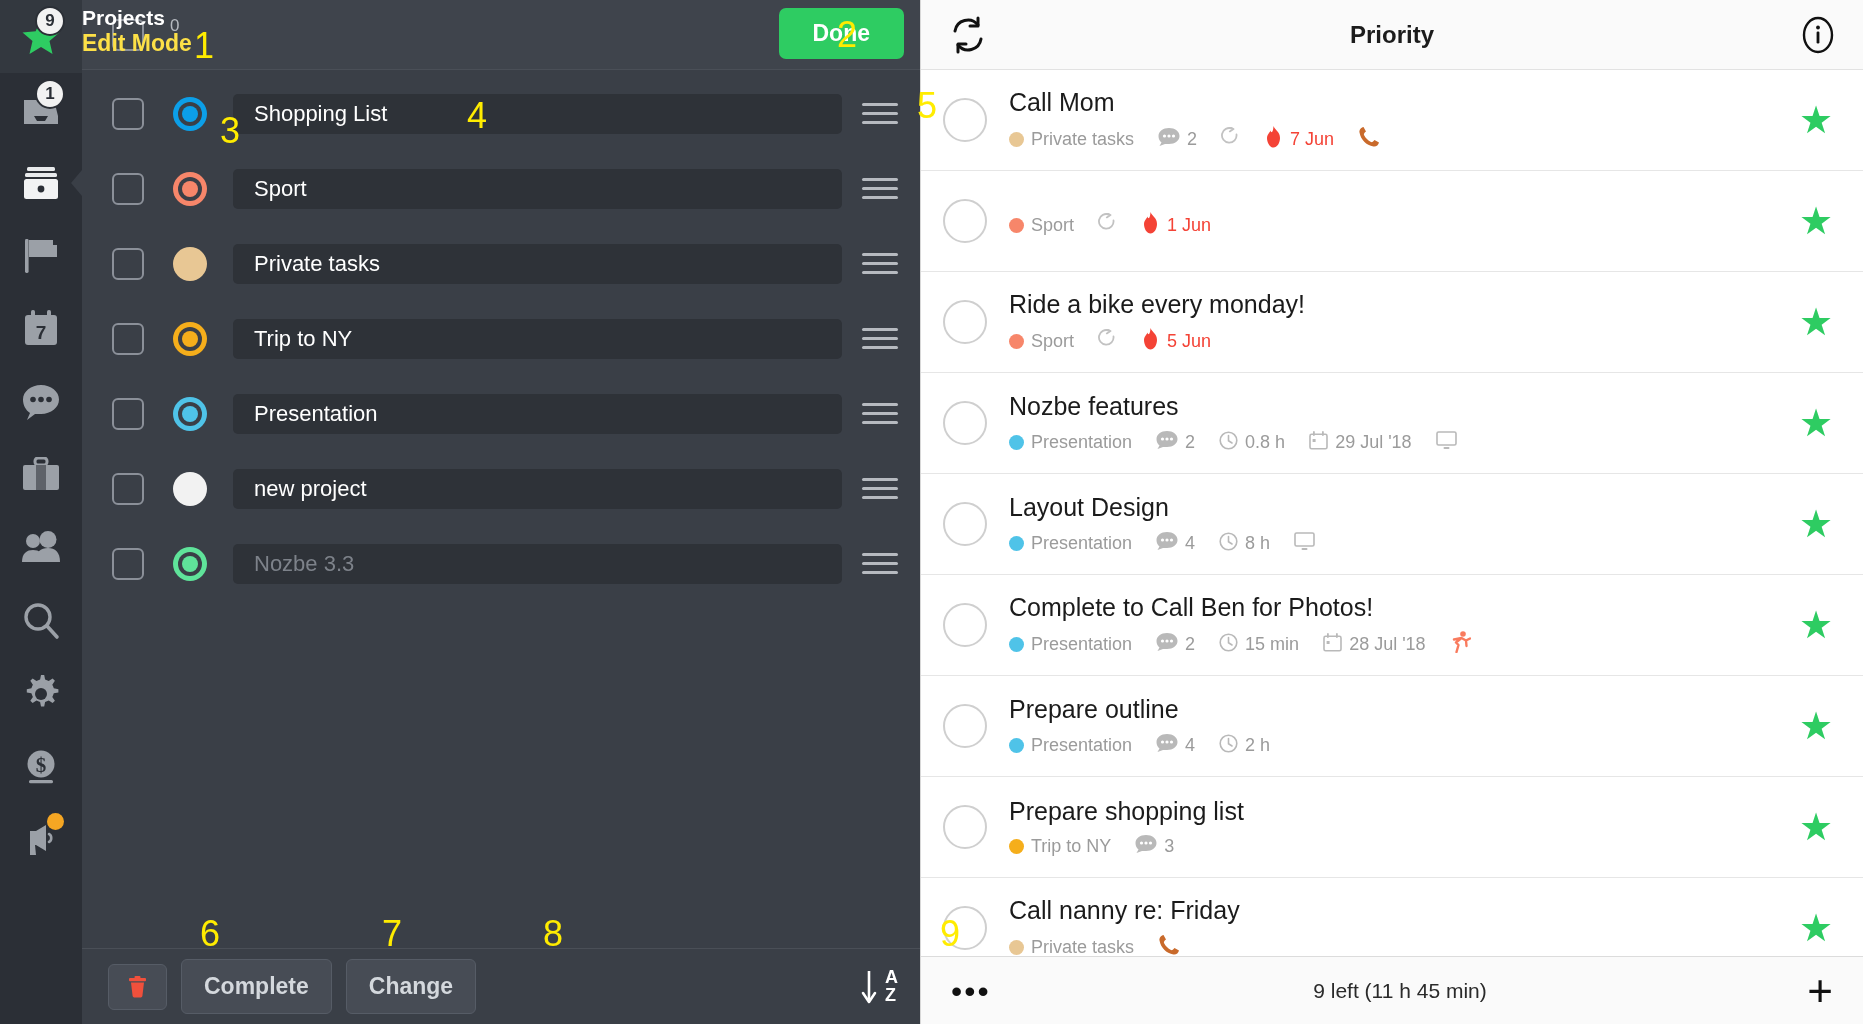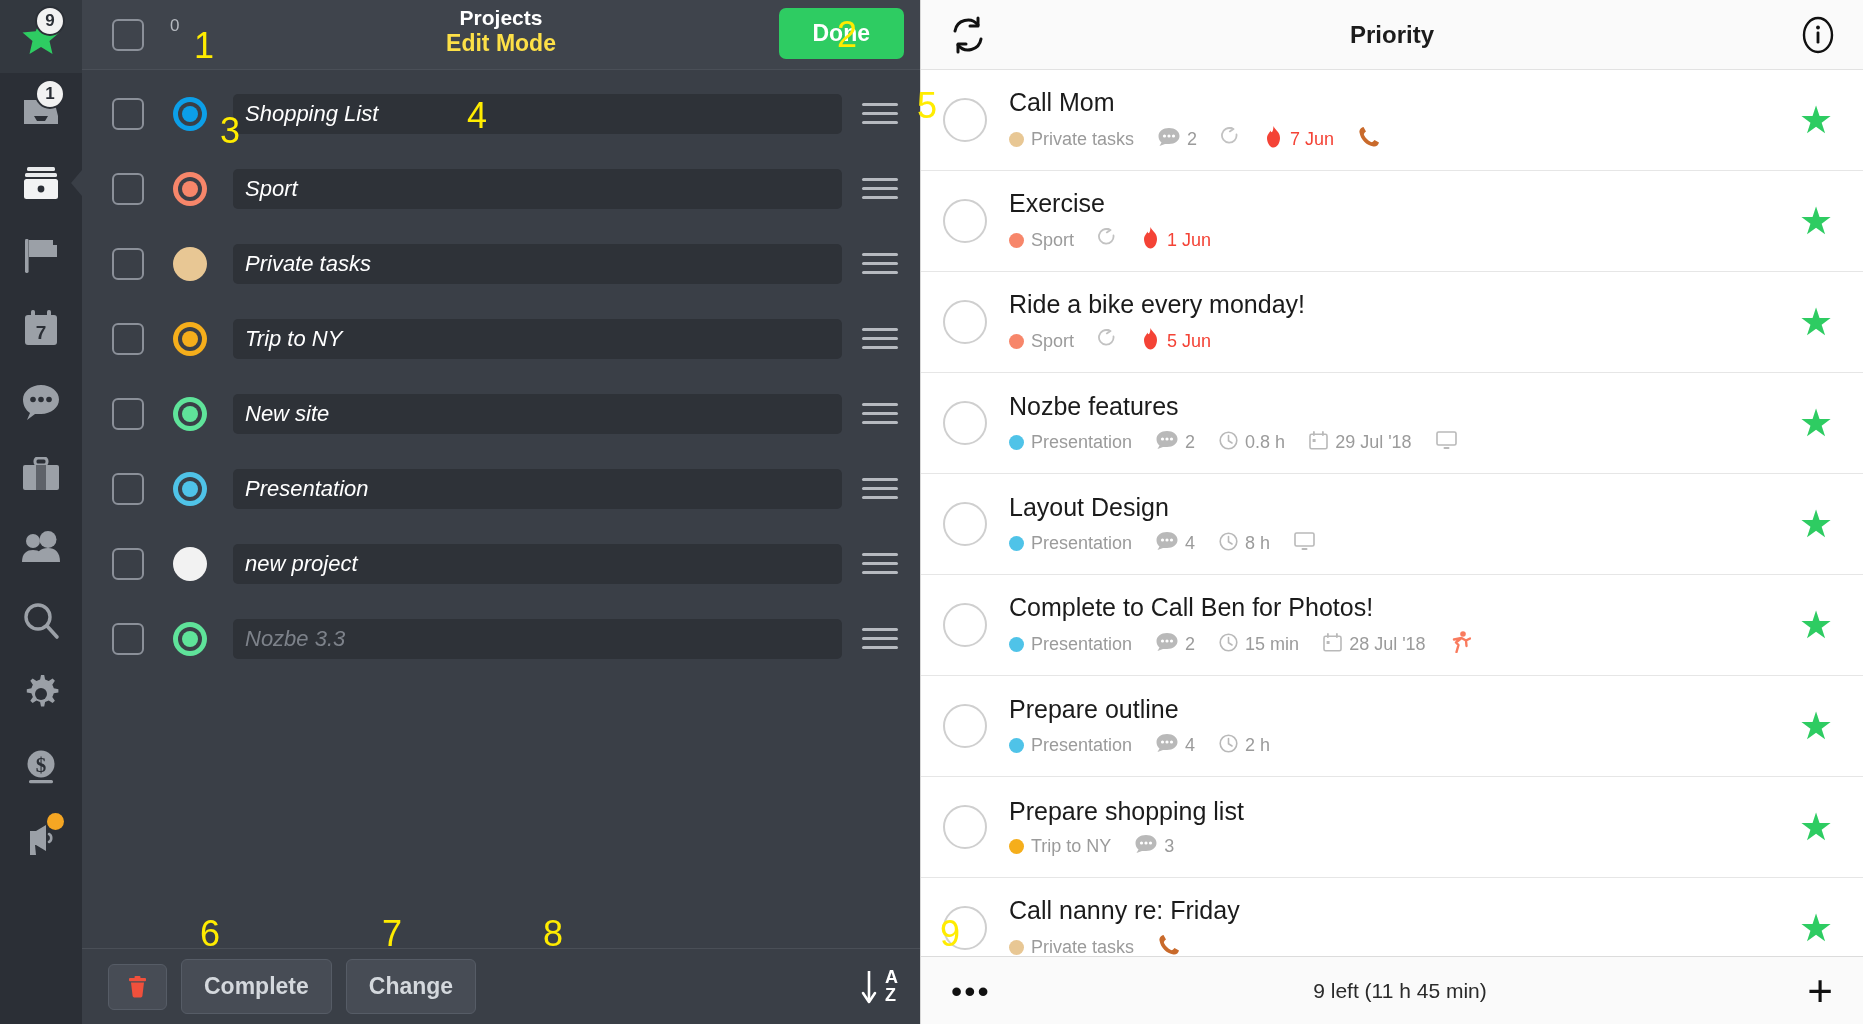--- a/index.html
+++ b/index.html
@@ -65,21 +65,21 @@
     width: 32px; height: 32px;
     border: 2px solid #8b9099; border-radius: 6px;
     margin-left: 30px;
   }
   .hdr-count {
     color: #b6bac0; font-size: 17px; margin-left: 26px; align-self: flex-start;
     margin-top: 16px;
   }
   .hdr-title-wrap {
     position: absolute; left: 0; right: 0; top: 6px;
-    text-align: center; pointer-events: none;
+    pointer-events: none;
   }
   .hdr-title { color: #ffffff; font-size: 21px; font-weight: bold; line-height: 1.15; }
   .hdr-sub { color: #fde047; font-size: 23px; line-height: 1.2; font-weight: bold; }
   .done-btn {
     position: absolute; right: 16px; top: 8px;
     background: #2ecc62; color: #fff;
     font-size: 23px; font-weight: bold;
     border: none; border-radius: 7px;
     padding: 12px 34px;
     cursor: pointer;
@@ -99,22 +99,22 @@
   .row-bullet { width: 34px; height: 34px; flex: 0 0 34px; margin-left: 29px; position: relative; }
   .row-bullet i {
     position: absolute; inset: 0; border-radius: 50%;
   }
   .row-field {
     flex: 1 1 auto; margin-left: 26px; margin-right: 20px;
     height: 40px;
     background: #2e3238;
     border-radius: 5px;
     display: flex; align-items: center;
-    padding: 0 12px;
-    color: #ffffff; font-size: 22px; font-style: italic;
+    padding: 0 21px;
+    color: #ffffff; font-size: 22px;
   }
   .row-field.placeholder { color: #7d828a; }
   .drag-handle { flex: 0 0 36px; display: flex; flex-direction: column; gap: 6px; }
   .drag-handle span { display: block; height: 3px; background: #b6bac0; border-radius: 2px; }
 
   
   .mid-footer {
     height: 76px; flex: 0 0 76px;
     border-top: 1px solid #4a4f57;
     display: flex; align-items: center;
@@ -358,34 +358,20 @@
           </div>
         </div>
         <div class="proj-row">
           <div class="row-check"></div>
           <div class="row-bullet">
             <i style="background:#f5ae1b"></i>
             <i style="background:#3a3f47;inset:5px"></i>
             <i style="background:#f5ae1b;inset:9px"></i>
           </div>
           <div class="row-field">Trip to NY</div>
-          <div class="drag-handle">
-            <span></span>
-            <span></span>
-            <span></span>
-          </div>
-        </div>
-        <div class="proj-row">
-          <div class="row-check"></div>
-          <div class="row-bullet">
-            <i style="background:#5fe39a"></i>
-            <i style="background:#3a3f47;inset:5px"></i>
-            <i style="background:#5fe39a;inset:9px"></i>
-          </div>
-          <div class="row-field">New site</div>
           <div class="drag-handle">
             <span></span>
             <span></span>
             <span></span>
           </div>
         </div>
         <div class="proj-row">
           <div class="row-check"></div>
           <div class="row-bullet">
             <i style="background:#4fc3e8"></i>
@@ -513,21 +499,20 @@
               <span><svg width="22" height="22" viewBox="0 0 22 22">
                   <path d="M5.5 1 C3 1.5 1 4 1.5 6.5 C3 14 8 19 15.5 20.5 C18 21 20.5 19 21 16.5 L16.5 14 C15.5 15.5 14 16.5 13 16 C10 14.5 7.5 12 6 9 C5.5 8 6.5 6.5 8 5.5 Z" fill="#c96a2b"></path>
                 </svg></span>
             </div>
           </div>
           <div class="star">★</div>
         </div>
         <div class="task">
           <div class="task-circle"></div>
           <div class="task-body">
-            <div class="task-name">Exercise</div>
             <div class="task-meta">
               <span class="meta-dot" style="background:#f7866a"></span>
               <span class="meta-txt">Sport</span>
               <span class="meta-gap"></span>
               <span><svg width="19" height="20" viewBox="0 0 19 20">
                   <path d="M15.5 7.5 A7.3 7.3 0 1 1 11 1.6" fill="none" stroke="#c2c2c2" stroke-width="1.8" stroke-linecap="round"></path>
                   <path d="M8.5 0 L12.5 2 L8.8 4.4" fill="none" stroke="#c2c2c2" stroke-width="1.8" stroke-linecap="round" stroke-linejoin="round"></path>
                 </svg></span>
               <span class="meta-gap"></span>
               <span><svg width="19" height="22" viewBox="0 0 19 22">

